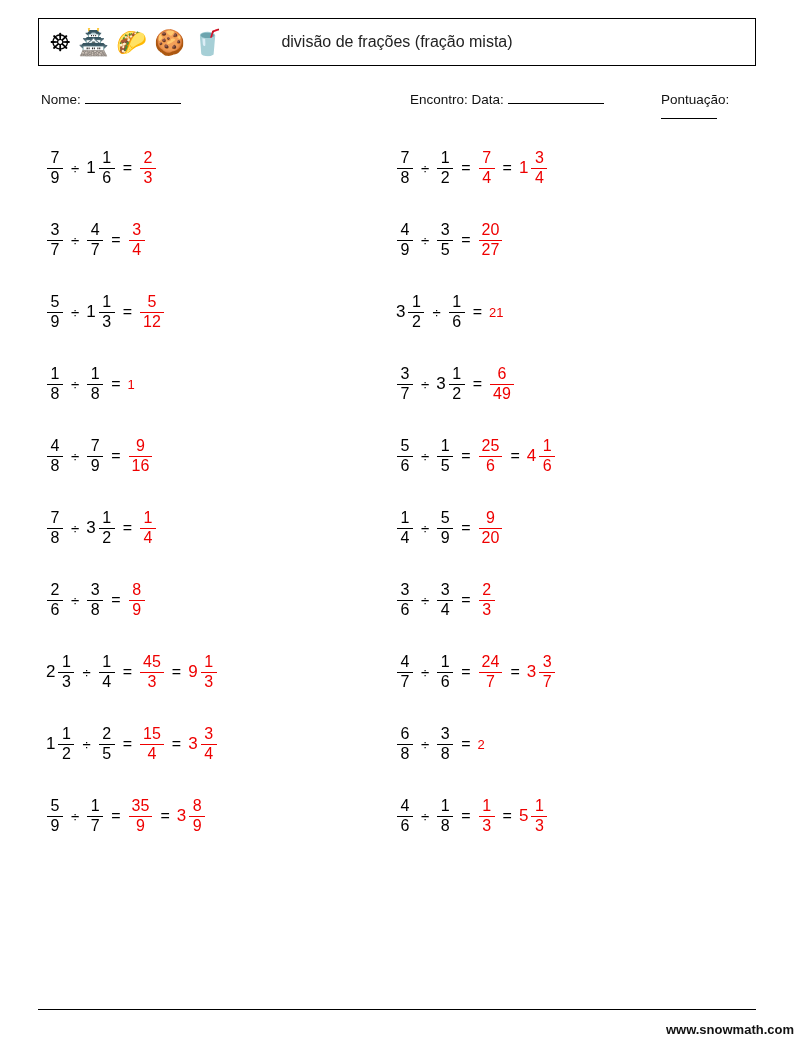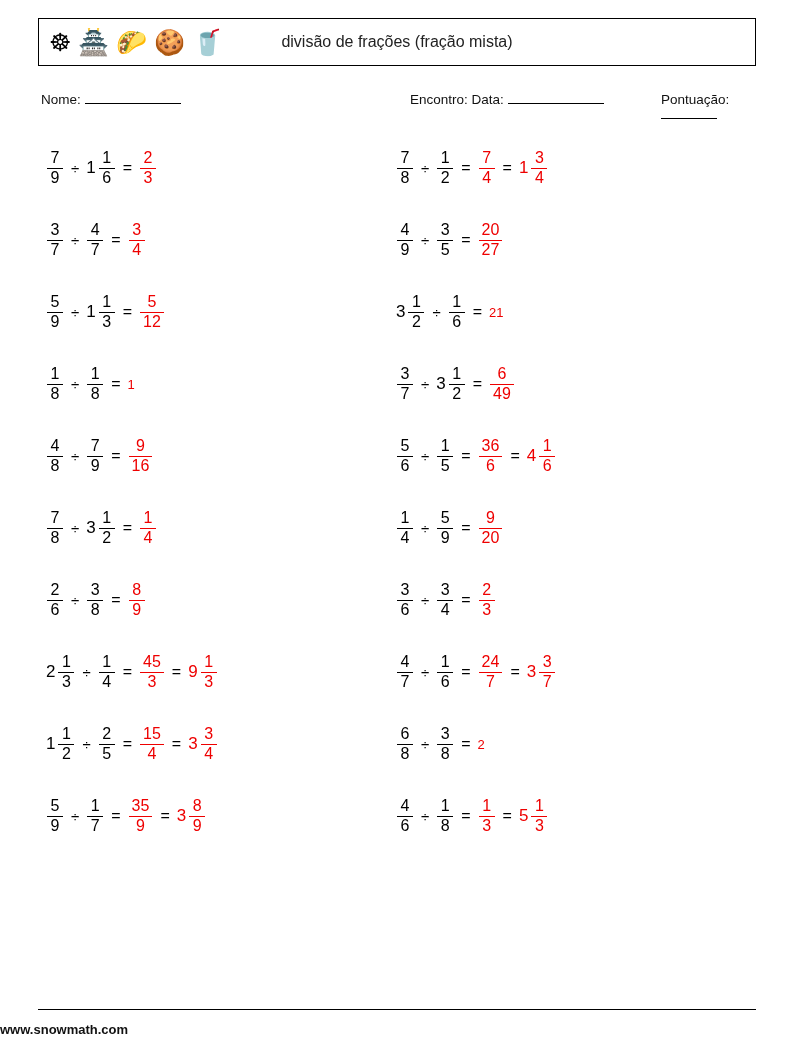--- a/index.html
+++ b/index.html
@@ -148,21 +148,21 @@
     left: 38px;
     top: 1009px;
     width: 718px;
     border-top: 1px solid #000;
   }
   .footer-text {
     position: absolute;
     left: 0;
     top: 1022px;
     width: 794px;
-    text-align: left;
+    text-align: right;
     font-size: 13px;
     font-weight: bold;
     color: #111;
   }
 </style>
 </head>
 <body>
 
 <div class="header-box">
   <div class="header-icons">
@@ -545,21 +545,21 @@
             <span class="bot">6</span>
           </span>
           <span class="op">÷</span>
           <span class="frac">
             <span class="top">1</span>
             <span class="bar"></span>
             <span class="bot">5</span>
           </span>
           <span class="eq">=</span>
           <span class="answer frac">
-            <span class="top">36</span>
+            <span class="top">25</span>
             <span class="bar"></span>
             <span class="bot">6</span>
           </span>
           <span class="eq">=</span>
           <span class="answer mixed">
             <span class="whole">4</span>
             <span class="frac">
               <span class="top">1</span>
               <span class="bar"></span>
               <span class="bot">6</span>

